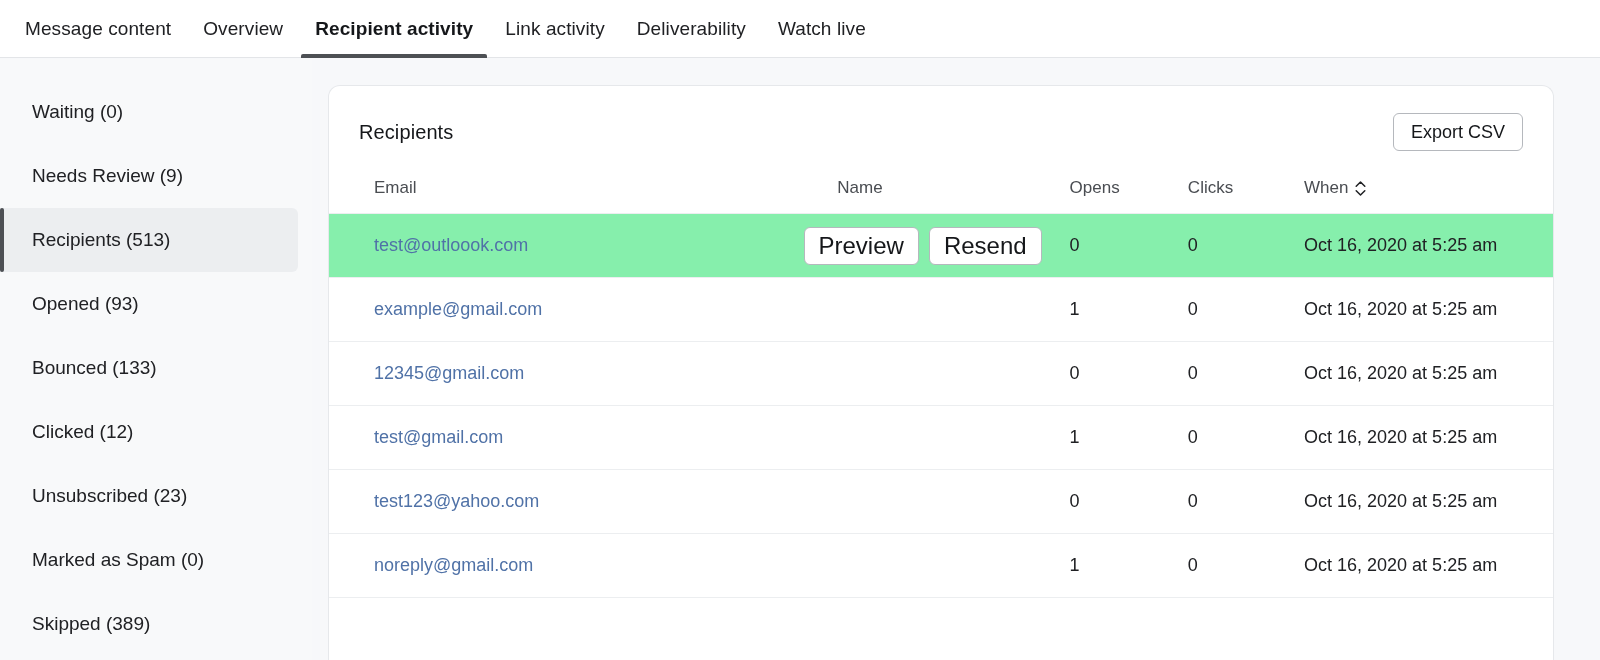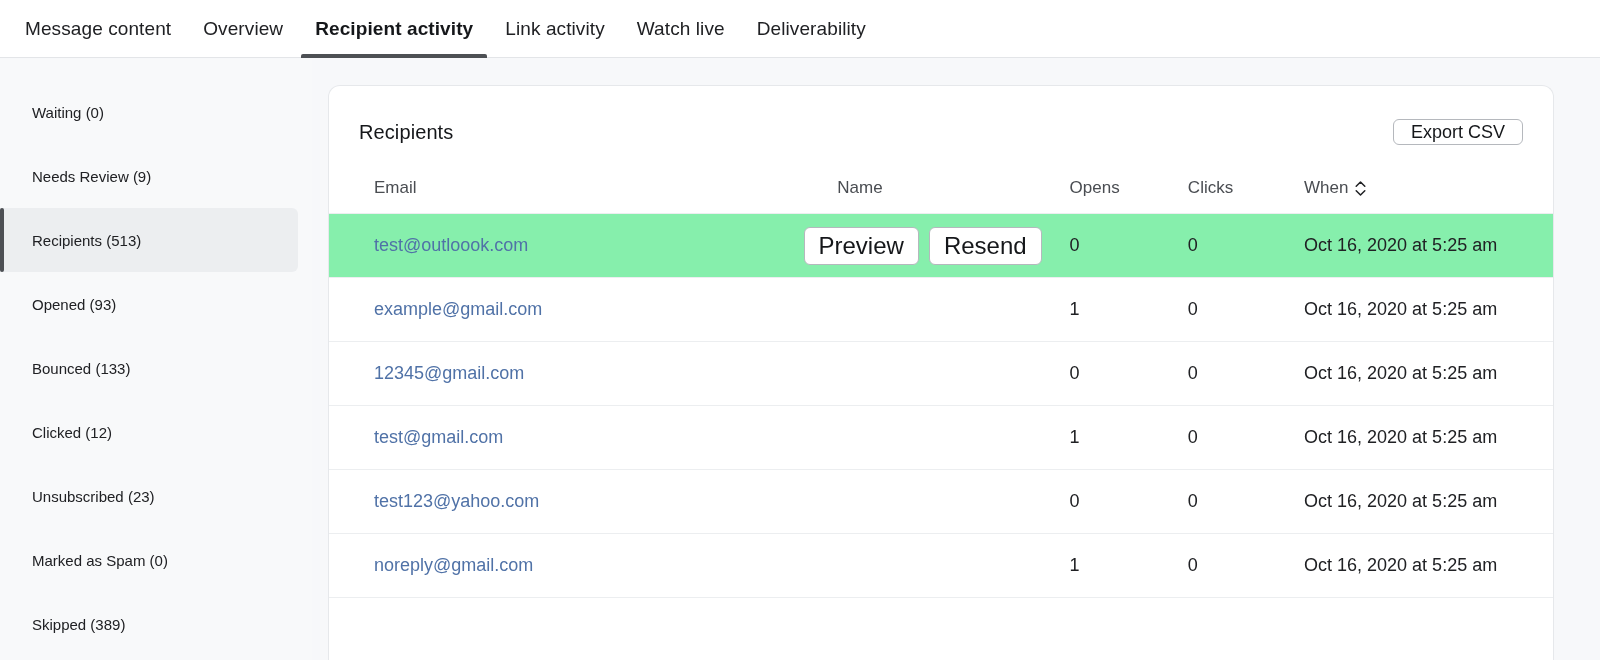--- a/index.html
+++ b/index.html
@@ -76,21 +76,21 @@
     height: 601px;
     background: #f8f9fa;
     padding-top: 21px;
   }
   .side-item {
     position: relative;
     height: 64px;
     display: flex;
     align-items: center;
     padding-left: 32px;
-    font-size: 15px;
+    font-size: 19px;
     color: #202124;
     cursor: pointer;
     margin-right: 14px;
     border-radius: 0 6px 6px 0;
     white-space: nowrap;
   }
   .side-item.active {
     background: #eceef0;
   }
   .side-item.active::before {
@@ -123,21 +123,21 @@
     align-items: center;
     justify-content: space-between;
   }
   .card-title {
     font-size: 20px;
     font-weight: normal;
     color: #15171a;
     letter-spacing: 0.1px;
   }
   .export-btn {
-    height: 26px;
+    height: 38px;
     padding: 12px 17px;
     display: inline-flex;
     align-items: center;
     background: #ffffff;
     border: 1px solid #b5b8bd;
     border-radius: 6px;
     font-size: 18px;
     color: #15171a;
     font-family: "Liberation Sans", sans-serif;
     cursor: pointer;
@@ -216,22 +216,22 @@
 </head>
 <body>
 
 <div id="app">
 
   <div class="tabbar" id="tabbar">
       <div class="tab">Message content</div>
       <div class="tab">Overview</div>
       <div class="tab active">Recipient activity</div>
       <div class="tab">Link activity</div>
+      <div class="tab">Deliverability</div>
       <div class="tab">Watch live</div>
-      <div class="tab">Deliverability</div>
     </div>
 
   <div class="body-wrap">
 
     <div class="sidebar" id="sidebar">
         <div class="side-item">Waiting (0)</div>
         <div class="side-item">Needs Review (9)</div>
         <div class="side-item active">Recipients (513)</div>
         <div class="side-item">Opened (93)</div>
         <div class="side-item">Bounced (133)</div>

